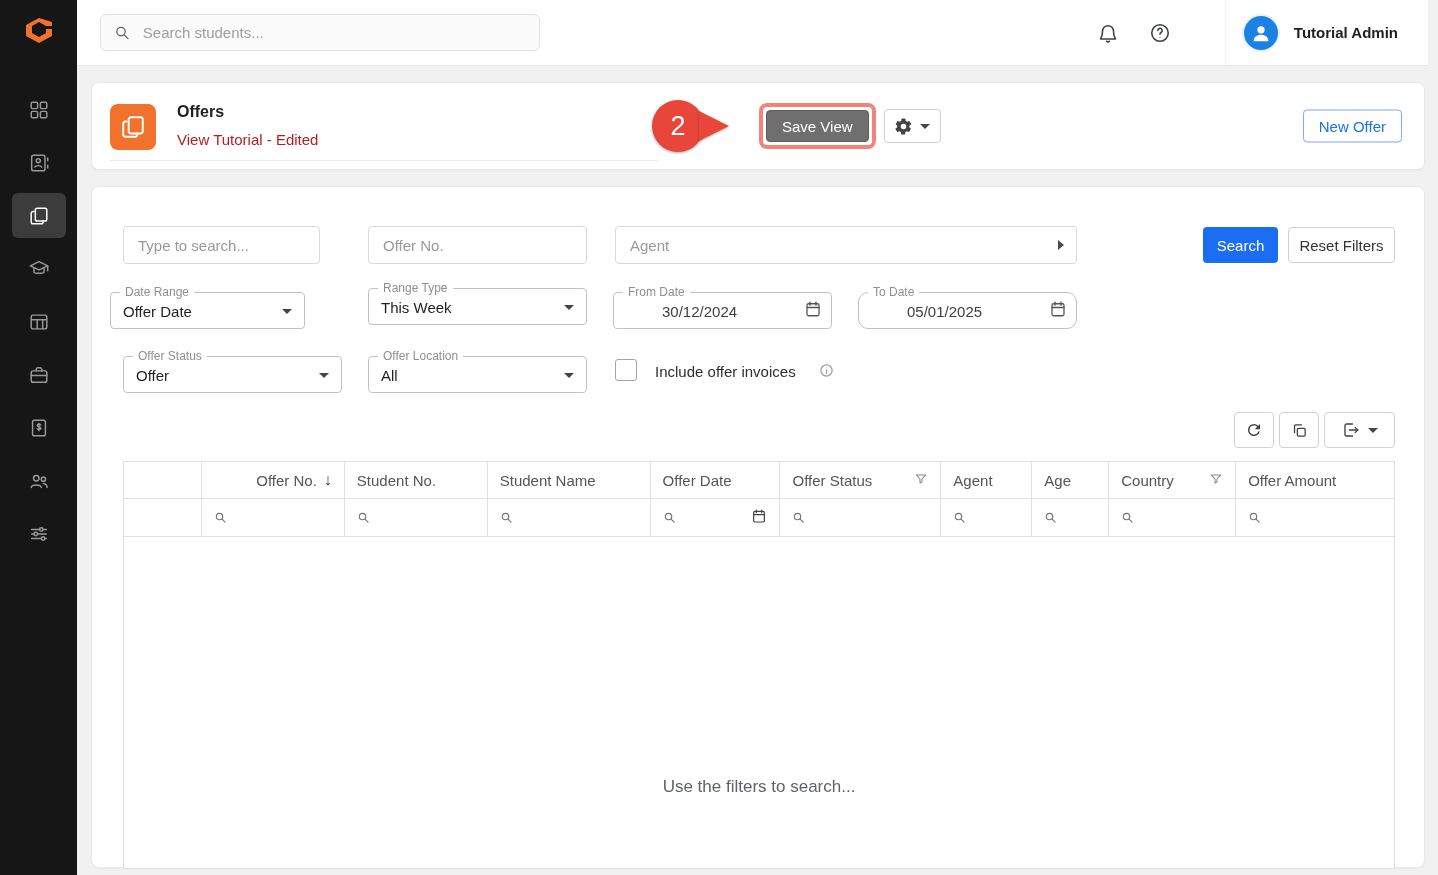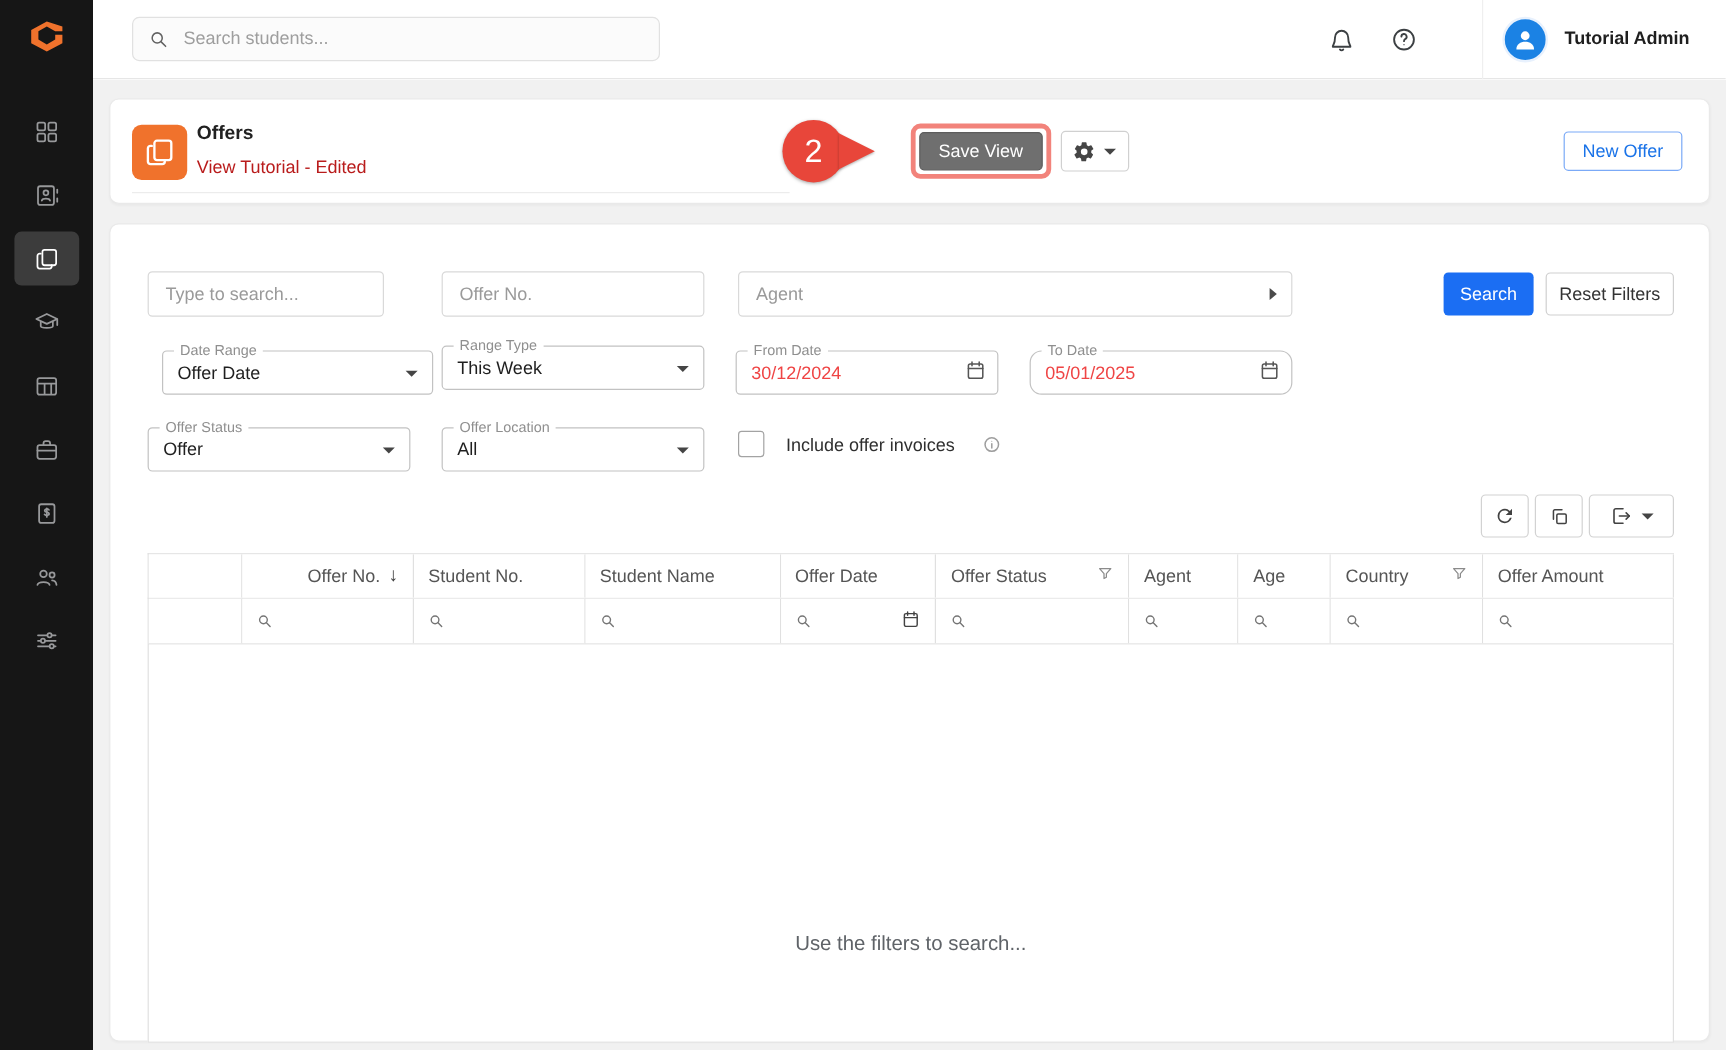--- a/index.html
+++ b/index.html
@@ -9,21 +9,21 @@
   
   .sidebar{position:fixed;left:0;top:0;width:77px;height:875px;background:#161616;z-index:20;}
   .logo-box{height:65px;display:flex;align-items:center;justify-content:center;}
   .nav{display:flex;flex-direction:column;align-items:center;padding-top:22px;gap:8px;}
   .nav-item{width:54px;height:45px;border-radius:6px;display:flex;align-items:center;justify-content:center;
     color:#98999b;cursor:pointer;}
   .nav-item.active{background:#3c3c3c;color:#ffffff;}
   .nav-item svg{stroke:currentColor;}
 
   
-  .topbar{position:fixed;left:77px;top:0;width:1361px;height:66px;background:#fff;
+  .topbar{position:fixed;left:67px;top:0;width:1361px;height:66px;background:#fff;
     border-bottom:1px solid #e6e6e6;display:flex;align-items:center;z-index:10;}
   .search-box{margin-left:33px;width:440px;height:37px;border:1px solid #e1e1e1;border-radius:6px;
     background:#fbfbfb;display:flex;align-items:center;padding:0 13px;gap:10px;}
   .search-box input{border:none;outline:none;background:transparent;font-size:15px;color:#333;width:100%;
     font-family:"Liberation Sans",sans-serif;}
   .search-box input::placeholder{color:#9e9e9e;}
   .topbar-right{margin-left:auto;display:flex;align-items:center;}
   .icon-btn{width:42px;height:42px;display:flex;align-items:center;justify-content:center;cursor:pointer;
     border:none;background:transparent;padding:0;}
   .help-btn{margin-left:10px;margin-right:44px;}
@@ -35,21 +35,21 @@
 
   
   .content{position:absolute;left:77px;top:66px;width:1361px;height:809px;background:#f1f1f1;}
   .card{position:absolute;background:#fff;border:1px solid #e9e9e9;border-radius:8px;
     box-shadow:0 1px 2px rgba(0,0,0,.03);}
 
   
   .header-card{left:14px;top:16px;width:1334px;height:88px;}
   .page-icon{position:absolute;left:18px;top:21px;width:46px;height:46px;border-radius:8px;background:#f0722c;
     display:flex;align-items:center;justify-content:center;}
-  .titles{position:absolute;left:72px;top:20px;}
+  .titles{position:absolute;left:85px;top:20px;}
   .page-title{font-size:16px;font-weight:700;color:#212121;}
   .page-subtitle{font-size:15px;color:#b91c1c;margin-top:10px;}
   .subtitle-underline{position:absolute;left:18px;top:77px;width:548px;height:1px;background:#ececec;}
   .annotation{position:absolute;left:560px;top:50%;transform:translateY(-50%);display:flex;align-items:center;}
   .ann-circle{width:52px;height:52px;border-radius:50%;background:#e8463a;color:#fff;font-size:27px;
     display:flex;align-items:center;justify-content:center;box-shadow:0 1px 3px rgba(0,0,0,.35);}
   .ann-tail{width:0;height:0;border-left:30px solid #e8463a;border-top:15px solid transparent;
     border-bottom:15px solid transparent;margin-left:-5px;filter:drop-shadow(0 1px 1px rgba(0,0,0,.3));}
   .save-wrap{margin-left:30px;border:4px solid #f2837b;border-radius:8px;padding:3px;}
   .save-btn{background:#6f6f6f;color:#fff;border:1px solid #5d5d5d;border-radius:4px;height:32px;
@@ -74,21 +74,21 @@
   .search-btn{position:absolute;left:1111px;top:40px;width:75px;height:36px;background:#1b6ef3;color:#fff;
     border:none;border-radius:4px;font-size:15px;cursor:pointer;font-family:"Liberation Sans",sans-serif;}
   .reset-btn{position:absolute;left:1196px;top:40px;width:107px;height:36px;background:#fff;color:#333;
     border:1px solid #d0d0d0;border-radius:4px;font-size:15px;cursor:pointer;font-family:"Liberation Sans",sans-serif;}
 
   .select{position:absolute;height:37px;border:1px solid #c2c2c2;border-radius:4px;background:#fff;cursor:pointer;}
   .select .lbl{position:absolute;top:-8px;left:9px;background:#fff;padding:0 5px;font-size:12px;color:#8f8f8f;
     white-space:nowrap;}
   .select .val{position:absolute;left:12px;top:50%;transform:translateY(-50%);font-size:15px;color:#1f1f1f;
     white-space:nowrap;}
-  .select .val.dim{color:#ef4444;}
+  .select .val.dim{color:#404040;margin-left:36px;}
   .select .caret-down{position:absolute;right:12px;top:50%;margin-top:-2px;}
   .select .cal{position:absolute;right:9px;top:50%;transform:translateY(-50%);}
 
   .checkbox{position:absolute;left:523px;top:172px;width:22px;height:22px;border:1px solid #a3a3a3;
     border-radius:3px;background:#fff;cursor:pointer;}
   .cb-label{position:absolute;left:563px;top:176px;font-size:15px;color:#2f2f2f;}
   .info-ico{position:absolute;left:727px;top:176px;}
 
   .tool-btn{position:absolute;top:225px;height:36px;background:#fff;border:1px solid #d2d2d2;border-radius:4px;
     display:flex;align-items:center;justify-content:center;cursor:pointer;gap:8px;}
@@ -264,21 +264,21 @@
     <div class="f-input" style="left:276px;top:39px;width:219px;">
       <input type="text" placeholder="Offer No." style="">
     </div>
     <div class="f-input" style="left:523px;top:39px;width:462px;">
       <input type="text" placeholder="Agent" style="">
       <span class="chev-right"></span>
     </div>
     <button class="search-btn">Search</button>
     <button class="reset-btn">Reset Filters</button>
 
-    <div class="select" style="left:43px;top:105px;width:226px;">
+    <div class="select" style="left:18px;top:105px;width:195px;">
       <span class="lbl">Date Range</span>
       <span class="val">Offer Date</span>
       <span class="caret-down"></span>
     </div>
     <div class="select" style="left:276px;top:101px;width:219px;padding-left:48px;">
       <span class="lbl">Range Type</span>
       <span class="val">This Week</span>
       <span class="caret-down"></span>
     </div>
     <div class="select" style="left:521px;top:105px;width:219px;">

